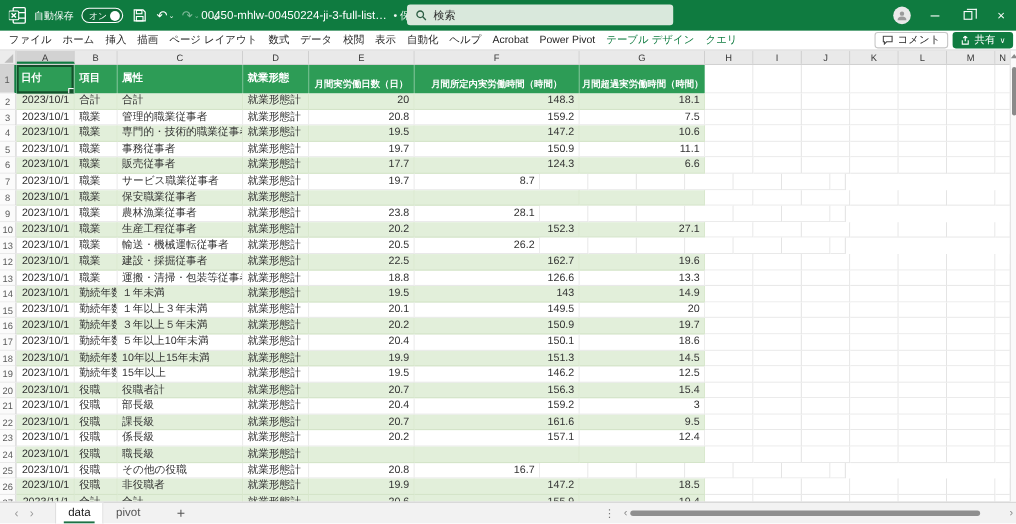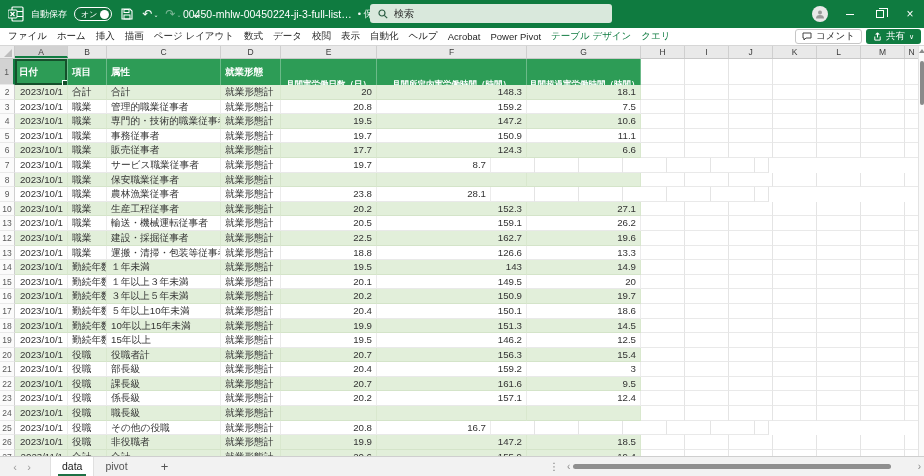--- a/index.html
+++ b/index.html
@@ -46,21 +46,21 @@
   .colh.active { background:#D2D2D2; border-bottom:2px solid #107C41; }
 
   
   .sheet { height:397px; overflow:hidden; position:relative; background:#fff; }
   .grow { display:flex; }
   .rn { width:15px; font-size:8.5px; color:#5a5a5a; text-align:center; border-right:1px solid #cfcfcf; border-bottom:1px solid #e9e9e9; background:#FBFBFB; cursor:pointer; }
   .rn.active { background:#D2D2D2; border-right:2px solid #107C41; }
   .hdr { height:26px; }
   .hdr .rn { line-height:26px; }
   .hcell { height:26px; background:#2D9C56; color:#fff; font-weight:bold; font-size:9.5px; line-height:26px; padding-left:4px; border-right:1px solid rgba(255,255,255,0.3); white-space:nowrap; overflow:hidden; cursor:cell; }
-  .hcell.hnum { font-size:8.5px; text-align:center; padding:12px 2px; }
+  .hcell.hnum { font-size:8.5px; text-align:center; padding:4px 2px; }
   .hcell.sel { position:relative; box-shadow: inset 0 0 0 2px #14502B; }
   .hcell.sel::after { content:""; position:absolute; right:-1px; bottom:-1px; width:4px; height:4px; background:#14502B; border:1px solid #fff; }
   .dcell { height:14.6px; line-height:14.6px; font-size:9.7px; color:#333; white-space:nowrap; overflow:hidden; border-right:1px solid #ececec; border-bottom:1px solid #e9e9e9; cursor:cell; }
   .dcell.tl { padding-left:4px; }
   .dcell.tr { text-align:right; padding-right:4px; }
   .drow { height:14.6px; }
   .drow .rn { line-height:14.6px; }
   .drow.band .dcell.in { background:#E2EFDA; border-right-color:#d9e8ce; border-bottom-color:#d4e4c9; }
   .dcell.out { background:#fff; border-right:1px solid #e4e4e4; border-bottom:1px solid #e9e9e9; }
   .hrowcell { height:26px; background:#fff; border-right:1px solid #e4e4e4; border-bottom:1px solid #e9e9e9; cursor:cell; }
@@ -371,21 +371,20 @@
       <div class="dcell out" style="width: 44px;"></div>
       <div class="dcell out" style="width: 14px;"></div>
     </div>
     <div class="grow drow">
       <div class="rn">13</div>
       <div class="dcell in tr" style="width: 53px;">2023/10/1</div>
       <div class="dcell in tl" style="width: 39px;">職業</div>
       <div class="dcell in tl" style="width: 114px;">輸送・機械運転従事者</div>
       <div class="dcell in tl" style="width: 60px;">就業形態計</div>
       <div class="dcell in tr" style="width: 96px;">20.5</div>
-      <div class="dcell in tr" style="width: 150px;">159.1</div>
       <div class="dcell in tr" style="width: 114px;">26.2</div>
       <div class="dcell out" style="width: 44px;"></div>
       <div class="dcell out" style="width: 44px;"></div>
       <div class="dcell out" style="width: 44px;"></div>
       <div class="dcell out" style="width: 44px;"></div>
       <div class="dcell out" style="width: 44px;"></div>
       <div class="dcell out" style="width: 44px;"></div>
       <div class="dcell out" style="width: 14px;"></div>
     </div>
     <div class="grow drow band">

